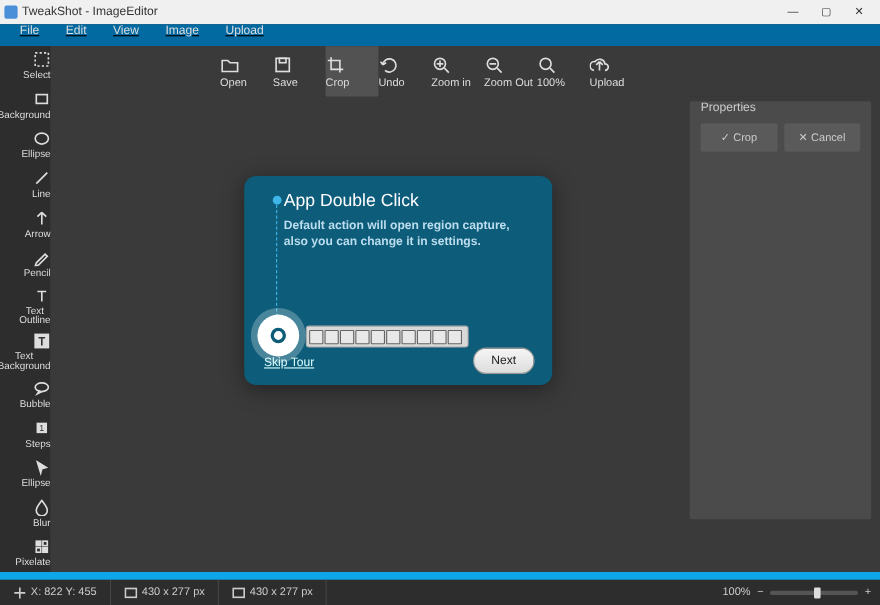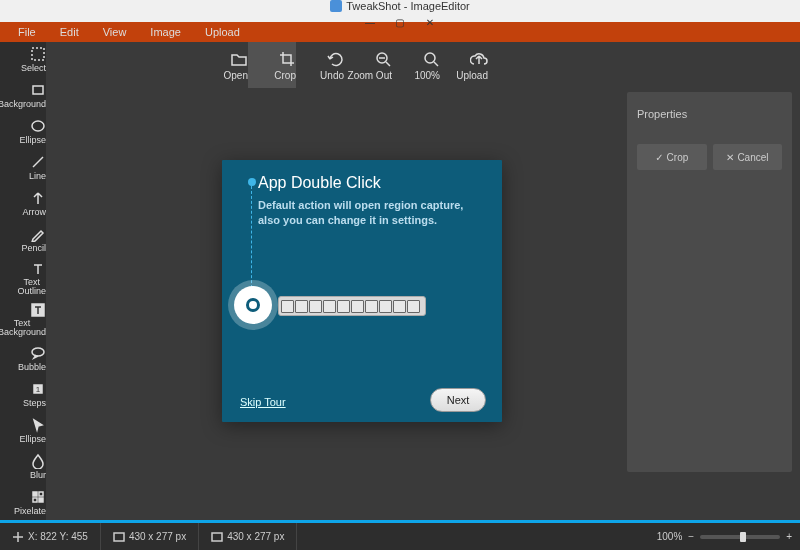--- a/index.html
+++ b/index.html
@@ -1,47 +1,47 @@
 <!DOCTYPE html>
 <html><head>
 <meta charset="utf-8">
 <style>
 * { margin:0; padding:0; box-sizing:border-box; font-family:"Segoe UI",Arial,sans-serif; }
 body { width:800px; height:550px; background:#3a3a3a; overflow:hidden; position:relative; }
-.titlebar { height:22px; background:#f0f0f0; display:flex; align-items:center; padding:0 4px; font-size:11px; color:#333;flex-direction:column; }
+.titlebar { height:22px; background:#f0f0f0; display:flex; align-items:center; padding:0 4px; font-size:11px; color:#333; }
 .titlebar .title { flex:1; display:flex; align-items:center; gap:4px; }
 .titlebar .winicon { width:12px; height:12px; background:#4a90d9; border-radius:2px; }
 .titlebar .winbtns { display:flex; }
 .titlebar .winbtns div { width:30px; height:20px; display:flex; align-items:center; justify-content:center; font-size:10px; color:#333; cursor:pointer; }
-.menubar { height:20px; background:#c2410c; display:flex; align-items:center; padding-left:6px; }
+.menubar { height:20px; background:#0369a1; display:flex; align-items:flex-start; padding-left:6px;text-decoration:underline; }
 .menubar span { color:#ddd; font-size:11px; padding:0 12px; cursor:pointer; }
 .toolbar-row { height:46px; background:#3a3a3a; display:flex; padding-left:200px; }
-.tbtn { width:48px; display:flex; flex-direction:column; align-items:flex-end; justify-content:center; color:#ddd; font-size:10px; gap:2px; cursor:pointer; }
+.tbtn { width:48px; display:flex; flex-direction:column; align-items:flex-start; justify-content:center; color:#ddd; font-size:10px; gap:2px; cursor:pointer; }
 .tbtn.active { background:#525252; }
 .tbtn svg { width:18px; height:18px; stroke:#ddd; fill:none; stroke-width:1.5; }
 .sidebar { position:absolute; left:0; top:42px; width:46px; height:478px; background:#2d2d2d; display:flex; flex-direction:column; }
 .sbtn { width:46px; height:42px; display:flex; flex-direction:column; align-items:flex-end; justify-content:center; color:#ddd; font-size:9px; gap:1px; cursor:pointer; }
 .sbtn svg { width:16px; height:16px; stroke:#ddd; fill:none; stroke-width:1.5; }
 .canvas { position:absolute; left:46px; top:88px; right:0; bottom:30px; background:#3a3a3a; }
 .props { position:absolute; right:8px; top:92px; width:165px; height:380px; background:#4b4b4b; border-radius:2px; }
-.props-title { color:#ccc; font-size:11px; padding:16px 10px; }
+.props-title { color:#ccc; font-size:11px; padding:0 10px; }
 .props-btns { display:flex; gap:6px; padding:8px 10px; }
 .pbtn { flex:1; height:26px; background:#5a5a5a; color:#ccc; font-size:10px; display:flex; align-items:center; justify-content:center; gap:3px; cursor:pointer; border-radius:2px; }
-.tour { position:absolute; left:222px; top:160px; width:280px; height:262px; background:#0d5c7a; border-radius:1px; box-shadow:0 4px 20px rgba(0,0,0,.4); padding:14px 18px 8px 18px; color:#cfe; }
+.tour { position:absolute; left:222px; top:160px; width:280px; height:190px; background:#0d5c7a; border-radius:11px; box-shadow:0 4px 20px rgba(0,0,0,.4); padding:14px 18px 8px 18px; color:#cfe; }
 .tour h3 { font-size:16px; font-weight:400; color:#fff; margin-bottom:6px; margin-left:18px; }
 .tour p { font-size:11px; line-height:1.4; color:#bde; margin-left:18px;font-weight:bold; }
 .tour .dot { position:absolute; left:26px; top:18px; width:8px; height:8px; background:#3fb6e8; border-radius:50%; }
 .tour .dotline { position:absolute; left:29px; top:26px; width:0; height:112px; border-left:1.5px dashed #3fb6e8; }
 .tour .pulse { position:absolute; left:12px; top:126px; width:38px; height:38px; border-radius:50%; background:#fff; display:flex; align-items:center; justify-content:center; box-shadow:0 0 0 6px rgba(255,255,255,.25); }
 .tour .pulse-inner { width:14px; height:14px; border:3px solid #0d5c7a; border-radius:50%; background:#fff; }
 .tour .mini { position:absolute; left:56px; top:136px; width:148px; height:20px; background:#d8d8d8; border-radius:3px; border:1px solid #aaa; display:flex; align-items:center; padding:0 2px; gap:1px; }
 .tour .mini span { width:13px; height:13px; border:1px solid #666; background:#e8e8e8; border-radius:1px; }
 .tour .skip { position:absolute; left:18px; bottom:14px; color:#dff; font-size:11px; text-decoration:underline; cursor:pointer;text-align:right; }
 .tour .next { position:absolute; right:16px; bottom:10px; width:56px; height:24px; background:linear-gradient(#f5f5f5,#ddd); border:1px solid #999; border-radius:12px; font-size:11px; color:#222; cursor:pointer; }
-.status { position:absolute; left:0; bottom:0; right:0; height:30px; background:#2d2d2d; border-top:3px solid #0ea5e9; display:flex; align-items:center; color:#ccc; font-size:10px; }
+.status { position:absolute; left:0; bottom:0; right:0; height:30px; background:#2d2d2d; border-top:7px solid #0ea5e9; display:flex; align-items:center; color:#ccc; font-size:10px; }
 .status .sec { padding:0 12px; border-right:1px solid #444; height:100%; display:flex; align-items:center; gap:4px; }
 .status svg { width:12px; height:12px; stroke:#ccc; fill:none; stroke-width:1.5; }
 .status .flex { flex:1; }
 .status .zoom { display:flex; align-items:center; gap:6px; padding:0 8px; }
 .status .slider { width:80px; height:4px; background:#555; position:relative; border-radius:2px; }
 .status .slider .thumb { position:absolute; left:40px; top:-3px; width:6px; height:10px; background:#ddd; border-radius:1px; }
 </style>
 </head>
 <body>
 
@@ -65,31 +65,45 @@
   <span>Upload</span>
 </div>
 
 <div class="toolbar-row">
   <div class="tbtn">
       <svg>
         <path d="M2 5h5l2 2h7v8H2z"></path>
       </svg>
       <span>Open</span>
     </div>
+  <div class="tbtn">
+      <svg>
+        <rect x="3" y="3" width="12" height="12"></rect>
+        <rect x="6" y="3" width="6" height="4"></rect>
+      </svg>
+      <span>Save</span>
+    </div>
   <div class="tbtn active">
       <svg>
         <path d="M5 2v11h11M2 5h11v11"></path>
       </svg>
       <span>Crop</span>
     </div>
   <div class="tbtn">
       <svg>
         <path d="M4 9a6 6 0 1 1 2 5M4 9l-2-3m2 3l3-2"></path>
       </svg>
       <span>Undo</span>
+    </div>
+  <div class="tbtn">
+      <svg>
+        <circle cx="8" cy="8" r="5"></circle>
+        <path d="M12 12l4 4M8 5v6M5 8h6"></path>
+      </svg>
+      <span>Zoom in</span>
     </div>
   <div class="tbtn">
       <svg>
         <circle cx="8" cy="8" r="5"></circle>
         <path d="M12 12l4 4M5 8h6"></path>
       </svg>
       <span>Zoom Out</span>
     </div>
   <div class="tbtn">
       <svg>

